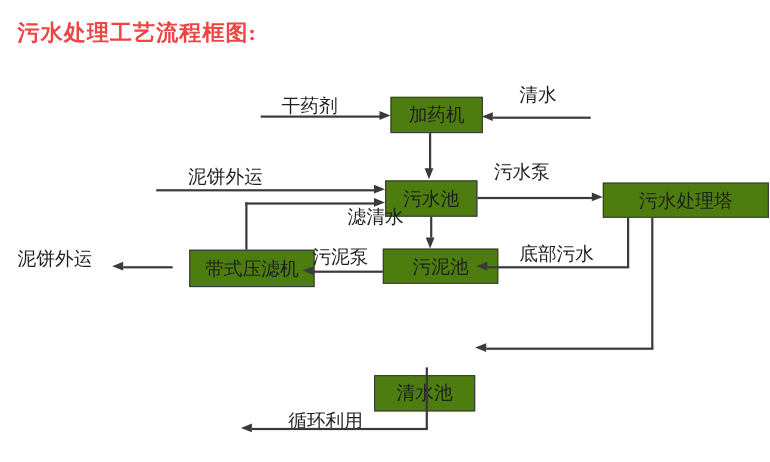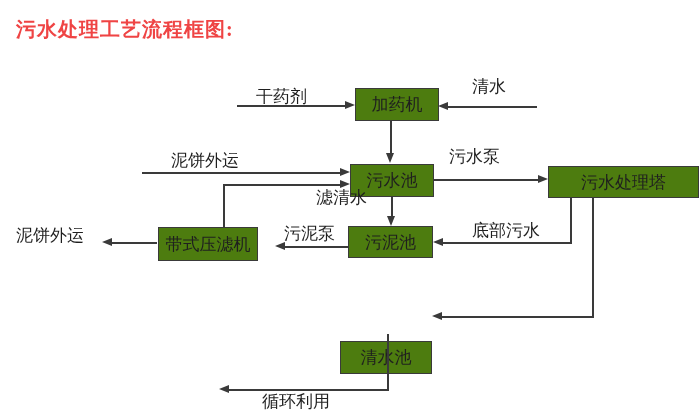--- a/index.html
+++ b/index.html
@@ -32,34 +32,34 @@
   .vline{position:absolute;width:1.5px;background:#3a3a3a;}
   .ah{position:absolute;width:0;height:0;}
   .ah.r{border-top:4.5px solid transparent;border-bottom:4.5px solid transparent;border-left:10px solid #3a3a3a;}
   .ah.l{border-top:4.5px solid transparent;border-bottom:4.5px solid transparent;border-right:10px solid #3a3a3a;}
   .ah.d{border-left:4.5px solid transparent;border-right:4.5px solid transparent;border-top:10px solid #3a3a3a;}
 
   
   #n1{left:355px;top:88px;width:84px;height:33px;}
   #n2{left:350px;top:164px;width:84px;height:33px;text-align:center;}
   #n3{left:548px;top:166px;width:151px;height:32px;}
-  #n4{left:348px;top:226px;width:85px;height:32px;}
-  #n5{left:158px;top:227px;width:100px;height:34px;}
+  #n4{left:348px;top:226px;width:105px;height:32px;}
+  #n5{left:172px;top:227px;width:114px;height:34px;}
   #n6{left:340px;top:301px;width:92px;height:33px;margin-top:40px;}
 
   
   #l-dry{left:256px;top:76px;margin-top:12px;}
   #l-cw{left:472px;top:78px;}
   #l-sand{left:171px;top:152px;}
   #l-filt{left:268px;top:189px;margin-left:48px;}
   #l-spump{left:449px;top:148px;}
   #l-bottom{left:472px;top:222px;}
   #l-slpump{left:284px;top:225px;}
   #l-mud{left:16px;top:227px;text-align:center;}
-  #l-rec{left:262px;top:374px;margin-top:19px;}
+  #l-rec{left:262px;top:374px;}
 
   
   #h1a{left:237px;top:105px;width:109px;}
   #ar1{left:345px;top:101px;}
   #h1b{left:448px;top:106px;width:89px;}
   #al1{left:438px;top:102px;}
   #v1{left:390px;top:121px;height:33px;}
   #ad1{left:386px;top:153px;}
   #h2{left:142px;top:172px;width:199px;}
   #ar2{left:340px;top:168px;}

